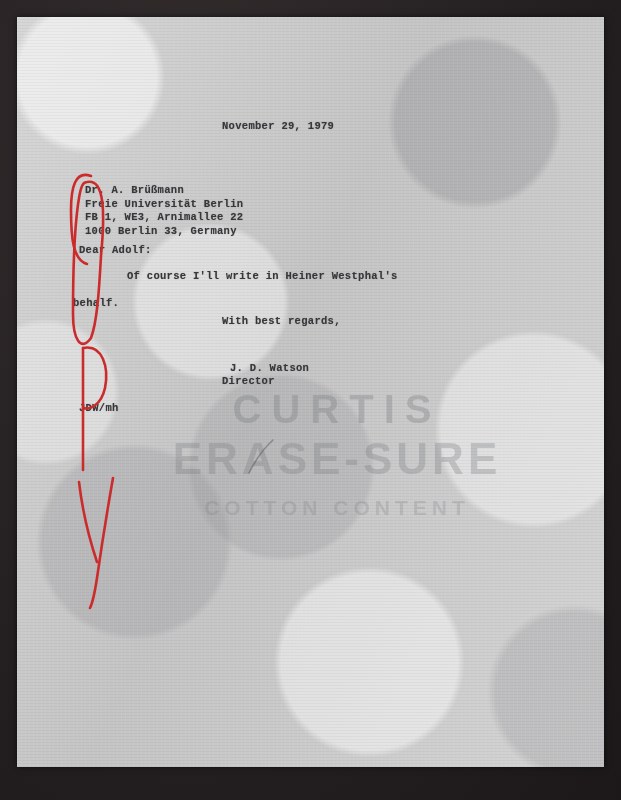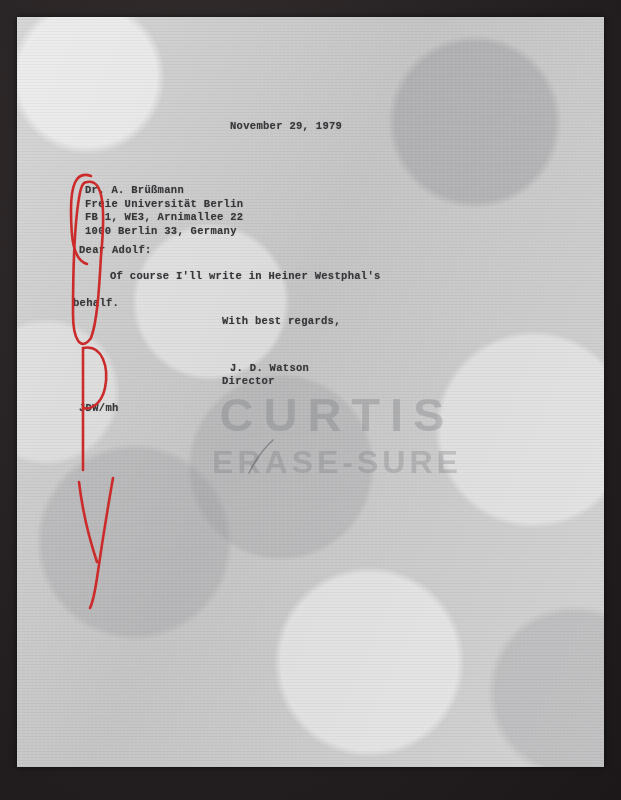--- a/index.html
+++ b/index.html
@@ -78,27 +78,27 @@
     width: 420px;
     text-align: center;
     color: rgba(120,122,126,0.55);
     font-family: "Liberation Sans", sans-serif;
     letter-spacing: 6px;
     pointer-events: none;
     user-select: none;
     z-index: 2;
   }
   #watermark .wm1 {
-    font-size: 47px;
+    font-size: 40px;
     font-weight: bold;
     letter-spacing: 10px;
     opacity: 0.62;
   }
   #watermark .wm2 {
-    font-size: 32px;
+    font-size: 44px;
     font-weight: bold;
     letter-spacing: 4px;
     opacity: 0.58;
     margin-top: 2px;
     white-space: nowrap;
   }
   #watermark .wm3 {
     font-size: 21px;
     font-weight: bold;
     letter-spacing: 5px;
@@ -123,24 +123,24 @@
     color: #37373a;
     font-family: "Liberation Mono", monospace;
     font-size: 10.5px;
     line-height: 13.5px;
     letter-spacing: 0.3px;
     font-weight: bold;
     text-shadow: 0 0 1px rgba(90,90,95,0.55);
   }
   .line { white-space: pre; position: absolute; }
 
-  #date-line { left: 205px; top: 103px; margin-left: 8px; }
+  #date-line { left: 205px; top: 103px; }
   #addr-block { left: 68px; top: 167px; }
   #salutation { left: 62px; top: 227px; }
-  #body-1 { left: 60px; top: 253px; }
+  #body-1 { left: 77px; top: 253px; }
   #body-2 { left: 56px; top: 280px; }
   #closing { left: 205px; top: 298px; }
   #sig-name { left: 213px; top: 345px; }
   #sig-title { left: 205px; top: 358px; text-align: right; }
   #initials { left: 62px; top: 385px; }
 
   
   #pen-mark {
     position: absolute;
     left: 228px;
@@ -153,20 +153,21 @@
 <body>
 
 <div id="scan">
   <div id="backing"></div>
 
   <div id="paper">
 
     <div id="watermark">
       <div class="wm1">CURTIS</div>
       <div class="wm2">ERASE-SURE</div>
+      <div class="wm3">COTTON CONTENT</div>
     </div>
 
     <svg id="copy-stamp" width="60" height="470" viewBox="0 0 60 470" aria-hidden="true">
       <g fill="none" stroke="#cc2b2b" stroke-width="2.6" stroke-linecap="round" stroke-linejoin="round">
 
         <path d="M30 24 C14 18, 10 36, 10 58 C10 86, 12 108, 26 112"></path>
 
         <path d="M26 30 C44 26, 44 62, 40 104 C38 140, 36 170, 30 186 C20 200, 12 188, 12 162 C12 120, 14 70, 18 46 C20 34, 22 30, 26 30 Z"></path>
 
         <path d="M22 196 C22 240, 22 280, 22 318"></path>

